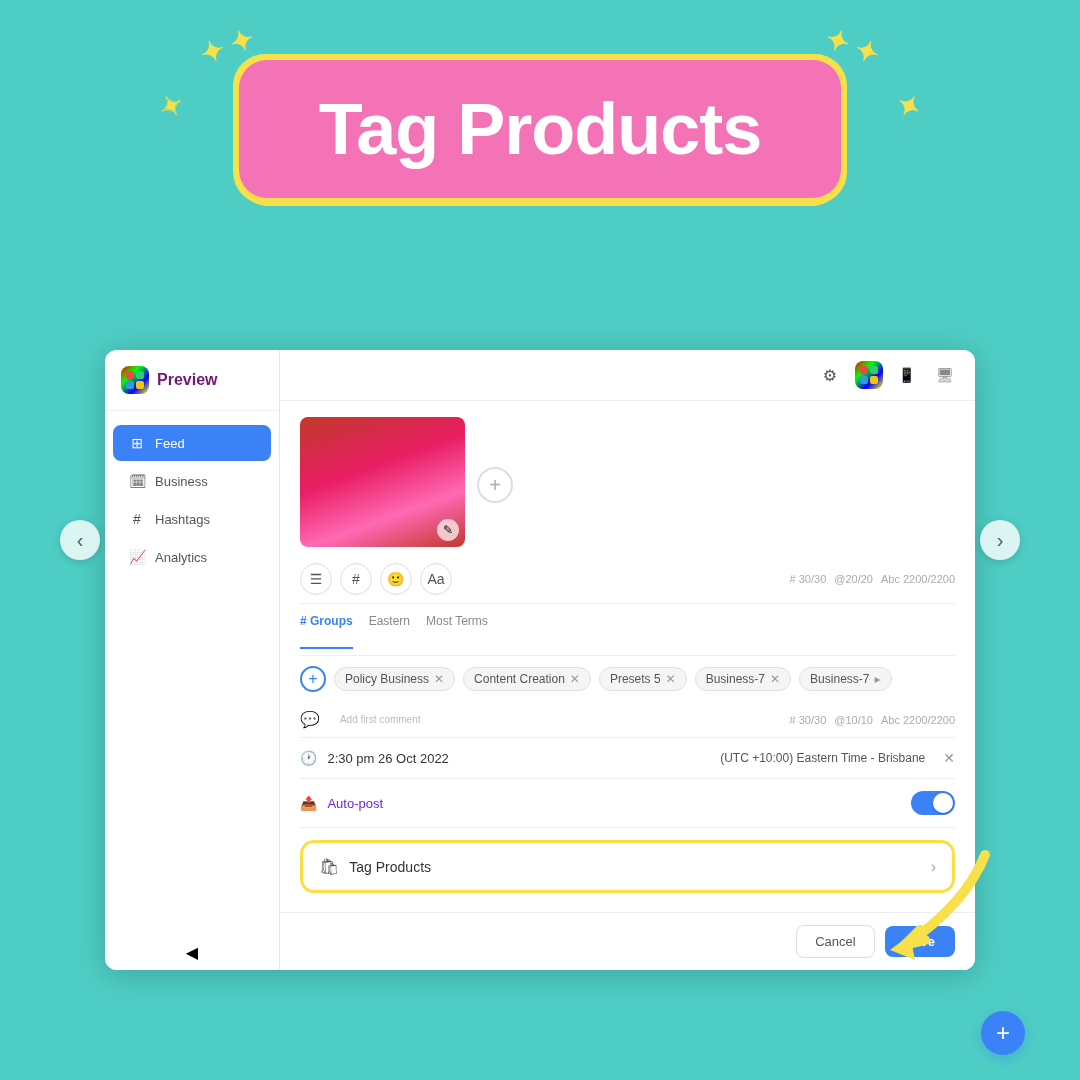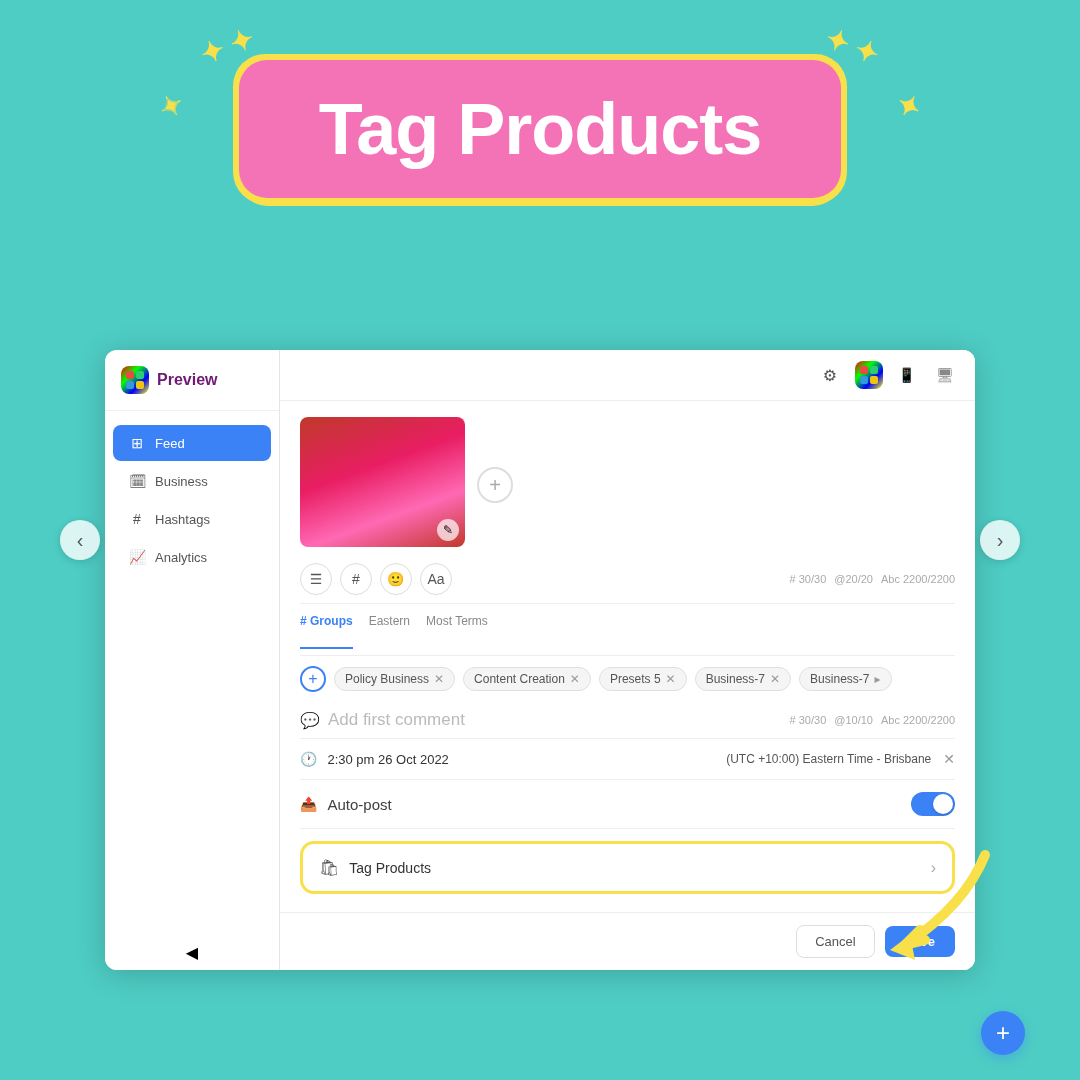--- a/index.html
+++ b/index.html
@@ -384,22 +384,23 @@
       padding: 8px 0;
       border-bottom: 1px solid #eee;
     }
 
     .comment-icon {
       font-size: 16px;
       color: #aaa;
     }
 
     .comment-placeholder {
-      font-size: 17px;
+      font-size: 10px;
       color: #bbb;
+      margin-left: 12px;
     }
 
     .comment-stats {
       margin-left: auto;
       font-size: 11px;
       color: #aaa;
       display: flex;
       gap: 8px;
     }
 
@@ -420,21 +421,21 @@
     .schedule-time {
       font-size: 13px;
       color: #333;
       font-weight: 500;
     }
 
     .timezone-badge {
       margin-left: auto;
       display: flex;
       align-items: center;
-      gap: 12px;
+      gap: 18px;
     }
 
     .timezone-text {
       font-size: 12px;
       color: #555;
     }
 
     .timezone-close {
       font-size: 14px;
       color: #999;
@@ -449,22 +450,22 @@
       border-bottom: 1px solid #eee;
     }
 
     .autopost-icon {
       font-size: 14px;
       color: #888;
       margin-right: 10px;
     }
 
     .autopost-label {
-      font-size: 15px;
-      color: #404040;
+      font-size: 13px;
+      color: #6d28d9;
     }
 
     .toggle-switch {
       margin-left: auto;
       width: 44px;
       height: 24px;
       background: #3b82f6;
       border-radius: 12px;
       position: relative;
       cursor: pointer;

